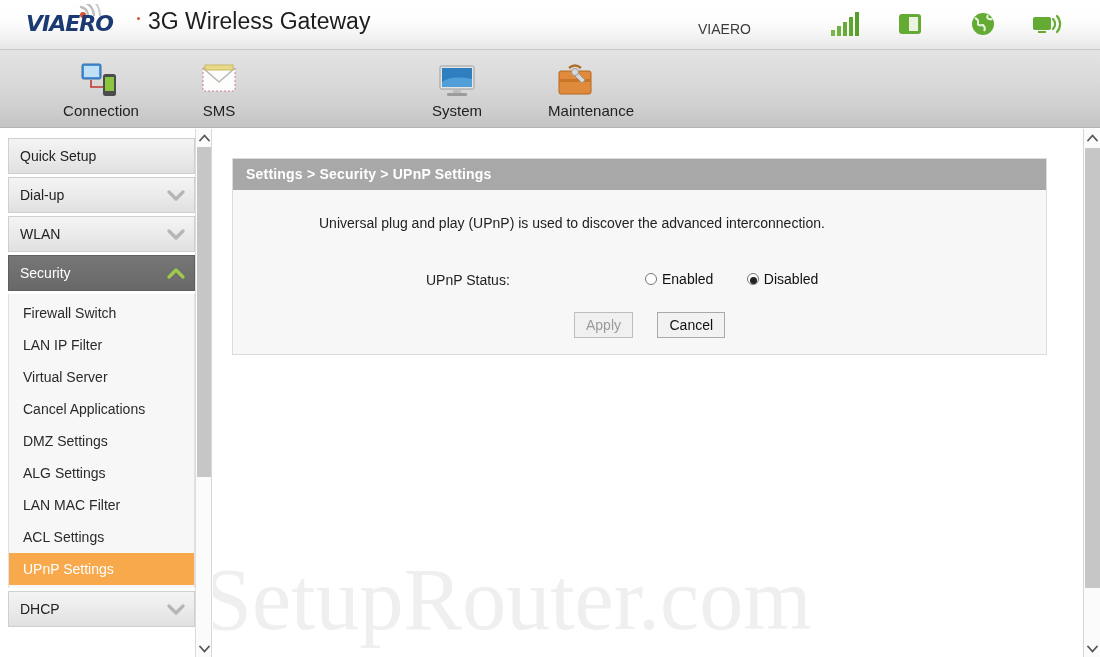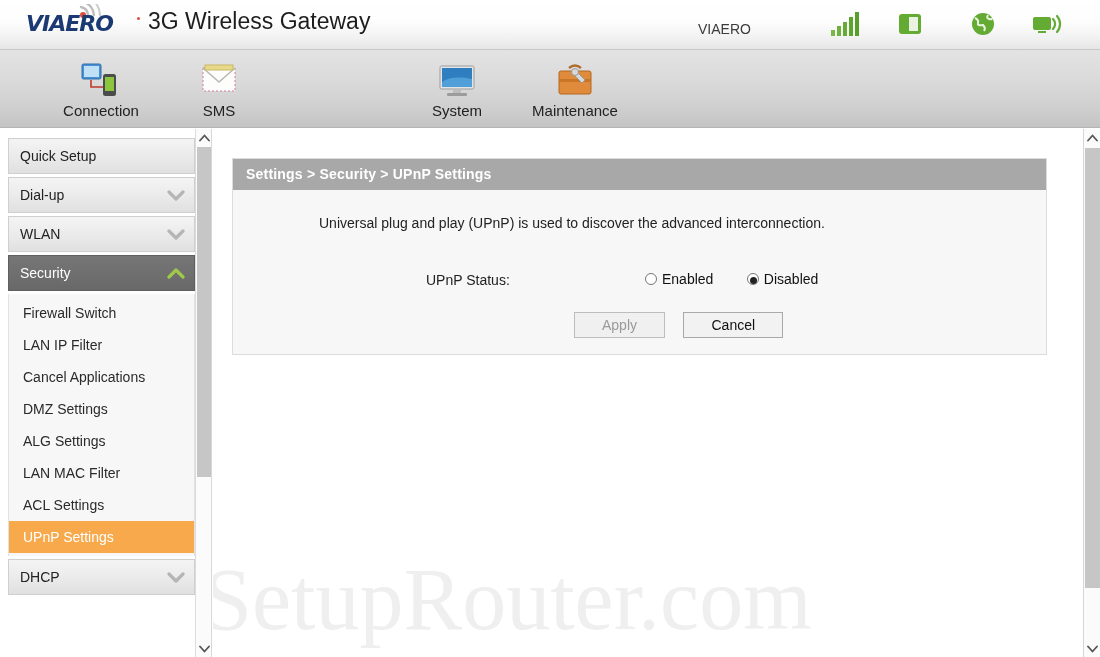--- a/index.html
+++ b/index.html
@@ -141,23 +141,23 @@
     border: 1px solid #767676; background: #fff; vertical-align: -1px; margin-right: 5px;
     position: relative;
   }
   .rdot.on::after {
     content: ""; position: absolute; left: 2.5px; top: 2.5px;
     width: 7px; height: 7px; border-radius: 50%; background: #222;
   }
   .btn-row { position: absolute; left: 341px; top: 122px; }
   .btn {
     display: inline-block; min-width: 54px; height: 26px; line-height: 24px;
-    padding: 0 27px; text-align: right; font-size: 14px;
+    padding: 0 11px; text-align: right; font-size: 14px;
     background: #f2f2f2; border: 1px solid #a9a9a9; color: #111;
-    cursor: pointer; margin-right: 14px;
+    cursor: pointer; margin-right: 20px;
   }
   .btn.disabled { color: #9a9a9a; background: #f0f0f0; border-color: #bdbdbd; cursor: default; }
 
   
   .watermark {
     position: absolute; left: -10px; top: 420px; width: 900px;
     font-family: "Liberation Serif", serif; font-size: 88px; color: #efefef;
     white-space: nowrap; pointer-events: none; user-select: none;
   }
   .content-sb { left: 1083px; top: 0; height: 528px; border-left: 1px solid #d6d6d6; }
@@ -248,21 +248,21 @@
           <rect x="5" y="6" width="34" height="23" rx="1.5" fill="#e4e4e4" stroke="#9c9c9c"></rect>
           <rect x="7" y="8" width="30" height="19" fill="#2f7fc0"></rect>
           <path d="M7 22 q10 -7 30 -3 v8 h-30 z" fill="#5aa8dd" opacity=".8"></path>
           <rect x="18" y="29" width="8" height="4" fill="#bdbdbd"></rect>
           <rect x="12" y="33" width="20" height="3" rx="1" fill="#9c9c9c"></rect>
         </svg>
       </span>
       <span class="tlabel">System</span>
     </div>
 
-    <div class="tab" style="left:516px;">
+    <div class="tab" style="left:516px;text-align:right;">
       <span class="ticon">
         <svg viewBox="0 0 44 40" width="44" height="40">
           <path d="M16 8 q6 -5 12 0" stroke="#b06d2a" stroke-width="2.4" fill="none"></path>
           <rect x="6" y="11" width="32" height="23" rx="2" fill="#e08a3c" stroke="#b4661f"></rect>
           <rect x="6" y="19" width="32" height="3" fill="#c97528"></rect>
           <path d="M24 12 l8 8 -3 3 -8 -8 z" fill="#d8d8d8" stroke="#9a9a9a"></path>
           <circle cx="22" cy="12" r="3.5" fill="#d8d8d8" stroke="#9a9a9a"></circle>
         </svg>
       </span>
       <span class="tlabel">Maintenance</span>
@@ -301,20 +301,21 @@
         <div class="side-group active">
           <span>Security</span>
           <svg class="chev" viewBox="0 0 18 13">
             <path d="M2 10 L9 3 L16 10" stroke="#9ec94a" stroke-width="3.2" fill="none" stroke-linecap="round" stroke-linejoin="round"></path>
           </svg>
         </div>
 
         <div class="side-sub">
           <div class="side-item"><span>Firewall Switch</span></div>
           <div class="side-item"><span>LAN IP Filter</span></div>
+          <div class="side-item"><span>Virtual Server</span></div>
           <div class="side-item"><span>Cancel Applications</span></div>
           <div class="side-item"><span>DMZ Settings</span></div>
           <div class="side-item"><span>ALG Settings</span></div>
           <div class="side-item"><span>LAN MAC Filter</span></div>
           <div class="side-item"><span>ACL Settings</span></div>
           <div class="side-item selected"><span>UPnP Settings</span></div>
         </div>
 
         <div class="side-group" style="margin-top:3px;">
           <span>DHCP</span>

